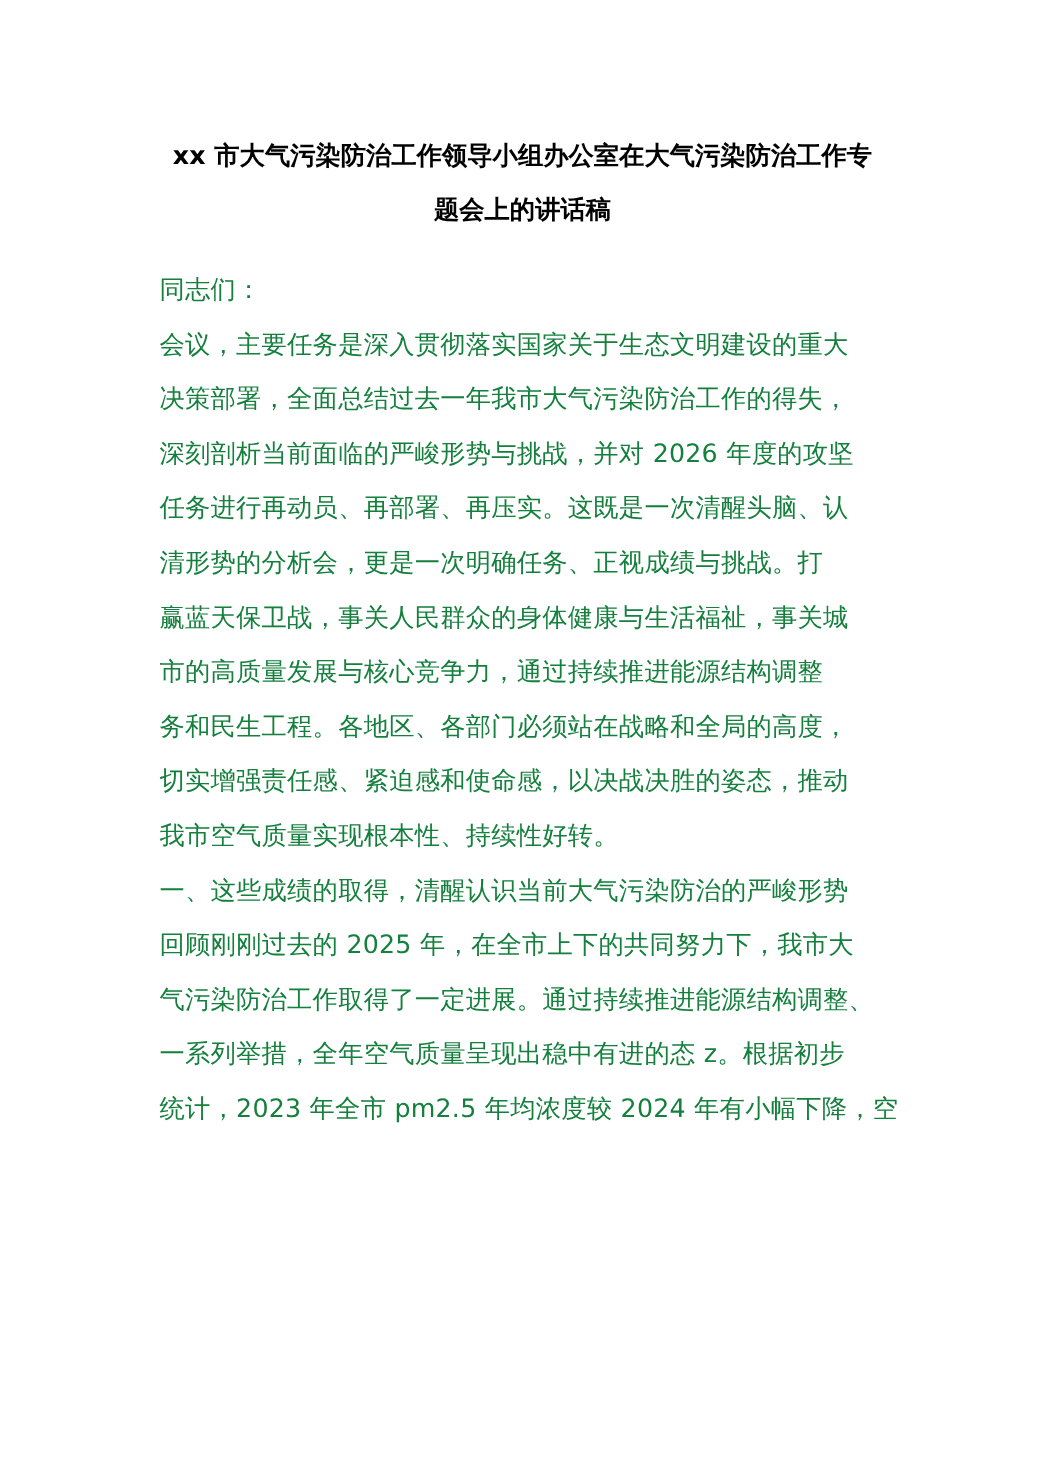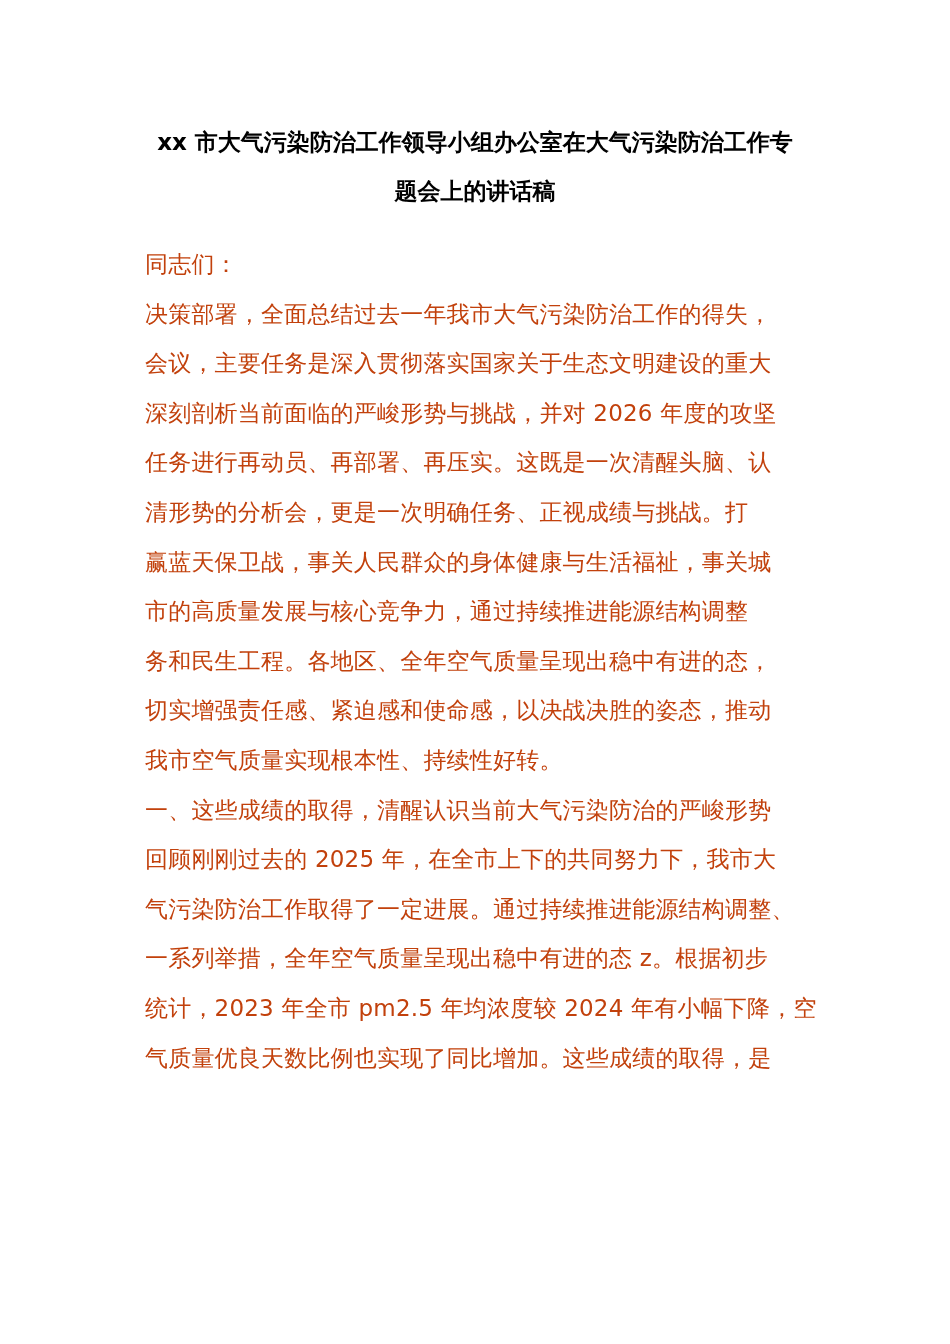--- a/index.html
+++ b/index.html
@@ -41,21 +41,21 @@
       white-space: nowrap;
     }
     .body-text {
       position: absolute;
       left: 145px;
       top: 240px;
       width: 680px;
       font-size: 23px;
       line-height: 49.6px;
       margin: 0;
-      color: #c2410c;
+      color: #15803d;
     }
     .line {
       display: block;
       white-space: nowrap;
       letter-spacing: 0.2px;
     }
   </style>
 </head>
 <body>
 
@@ -63,36 +63,35 @@
 
   <h1 class="title">
     <span class="tline">xx 市大气污染防治工作领导小组办公室在大气污染防治工作专</span>
     <span class="tline">题会上的讲话稿</span>
   </h1>
 
   <div class="body-text">
     <span class="line">同志们：</span>
 
     <div>
+      <span class="line">会议，主要任务是深入贯彻落实国家关于生态文明建设的重大</span>
       <span class="line">决策部署，全面总结过去一年我市大气污染防治工作的得失，</span>
-      <span class="line">会议，主要任务是深入贯彻落实国家关于生态文明建设的重大</span>
       <span class="line">深刻剖析当前面临的严峻形势与挑战，并对 2026 年度的攻坚</span>
       <span class="line">任务进行再动员、再部署、再压实。这既是一次清醒头脑、认</span>
       <span class="line">清形势的分析会，更是一次明确任务、正视成绩与挑战。打</span>
       <span class="line">赢蓝天保卫战，事关人民群众的身体健康与生活福祉，事关城</span>
       <span class="line">市的高质量发展与核心竞争力，通过持续推进能源结构调整</span>
-      <span class="line">务和民生工程。各地区、全年空气质量呈现出稳中有进的态，</span>
+      <span class="line">务和民生工程。各地区、各部门必须站在战略和全局的高度，</span>
       <span class="line">切实增强责任感、紧迫感和使命感，以决战决胜的姿态，推动</span>
       <span class="line">我市空气质量实现根本性、持续性好转。</span>
     </div>
 
     <span class="line">一、这些成绩的取得，清醒认识当前大气污染防治的严峻形势</span>
 
     <div>
       <span class="line">回顾刚刚过去的 2025 年，在全市上下的共同努力下，我市大</span>
       <span class="line">气污染防治工作取得了一定进展。通过持续推进能源结构调整、</span>
       <span class="line">一系列举措，全年空气质量呈现出稳中有进的态 z。根据初步</span>
       <span class="line">统计，2023 年全市 pm2.5 年均浓度较 2024 年有小幅下降，空</span>
-      <span class="line">气质量优良天数比例也实现了同比增加。这些成绩的取得，是</span>
     </div>
   </div>
 
 </div>
 
 </body></html>

